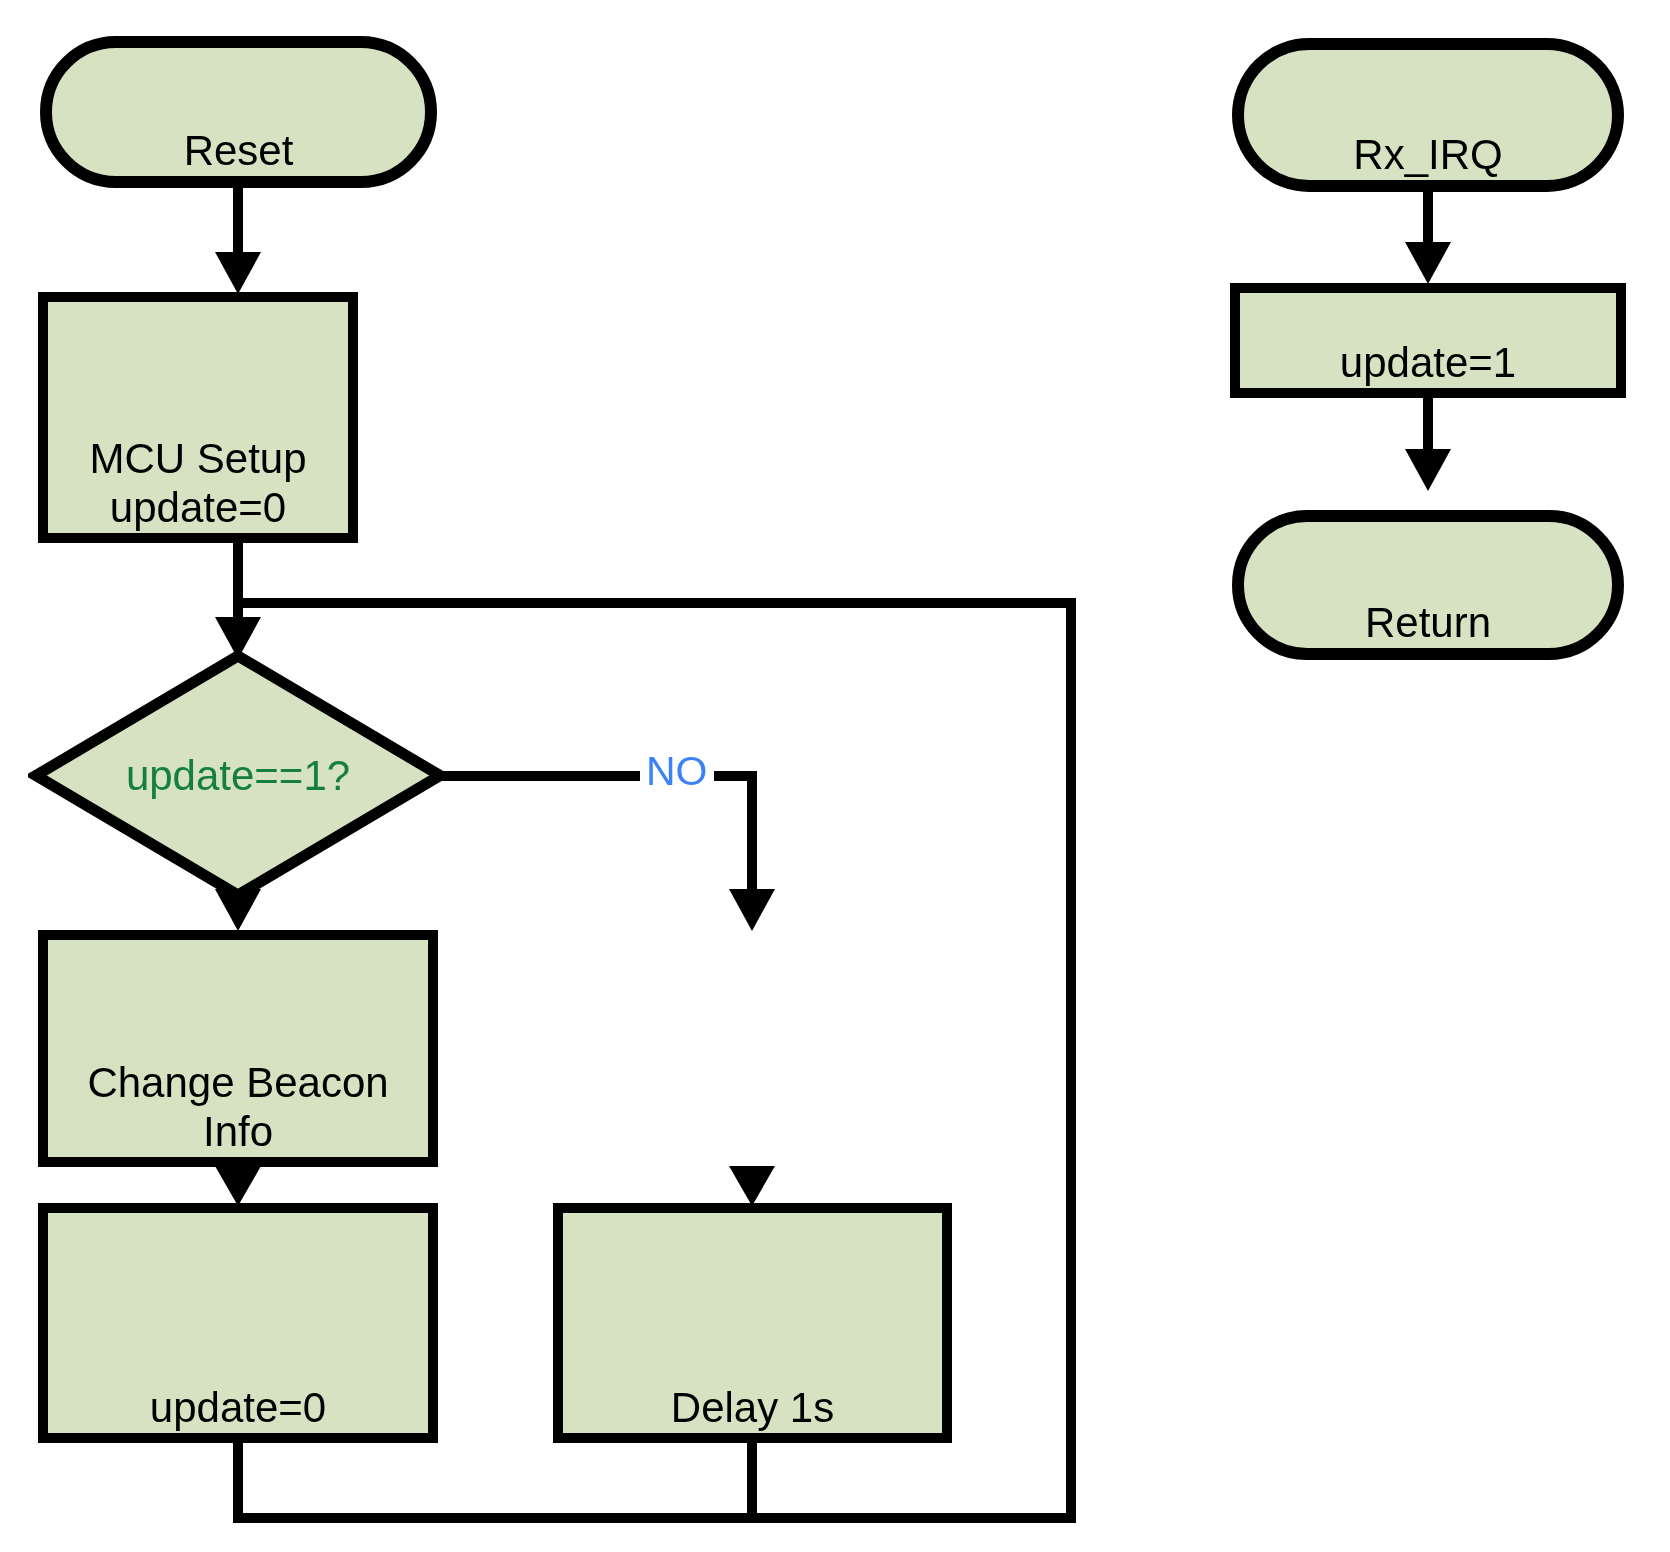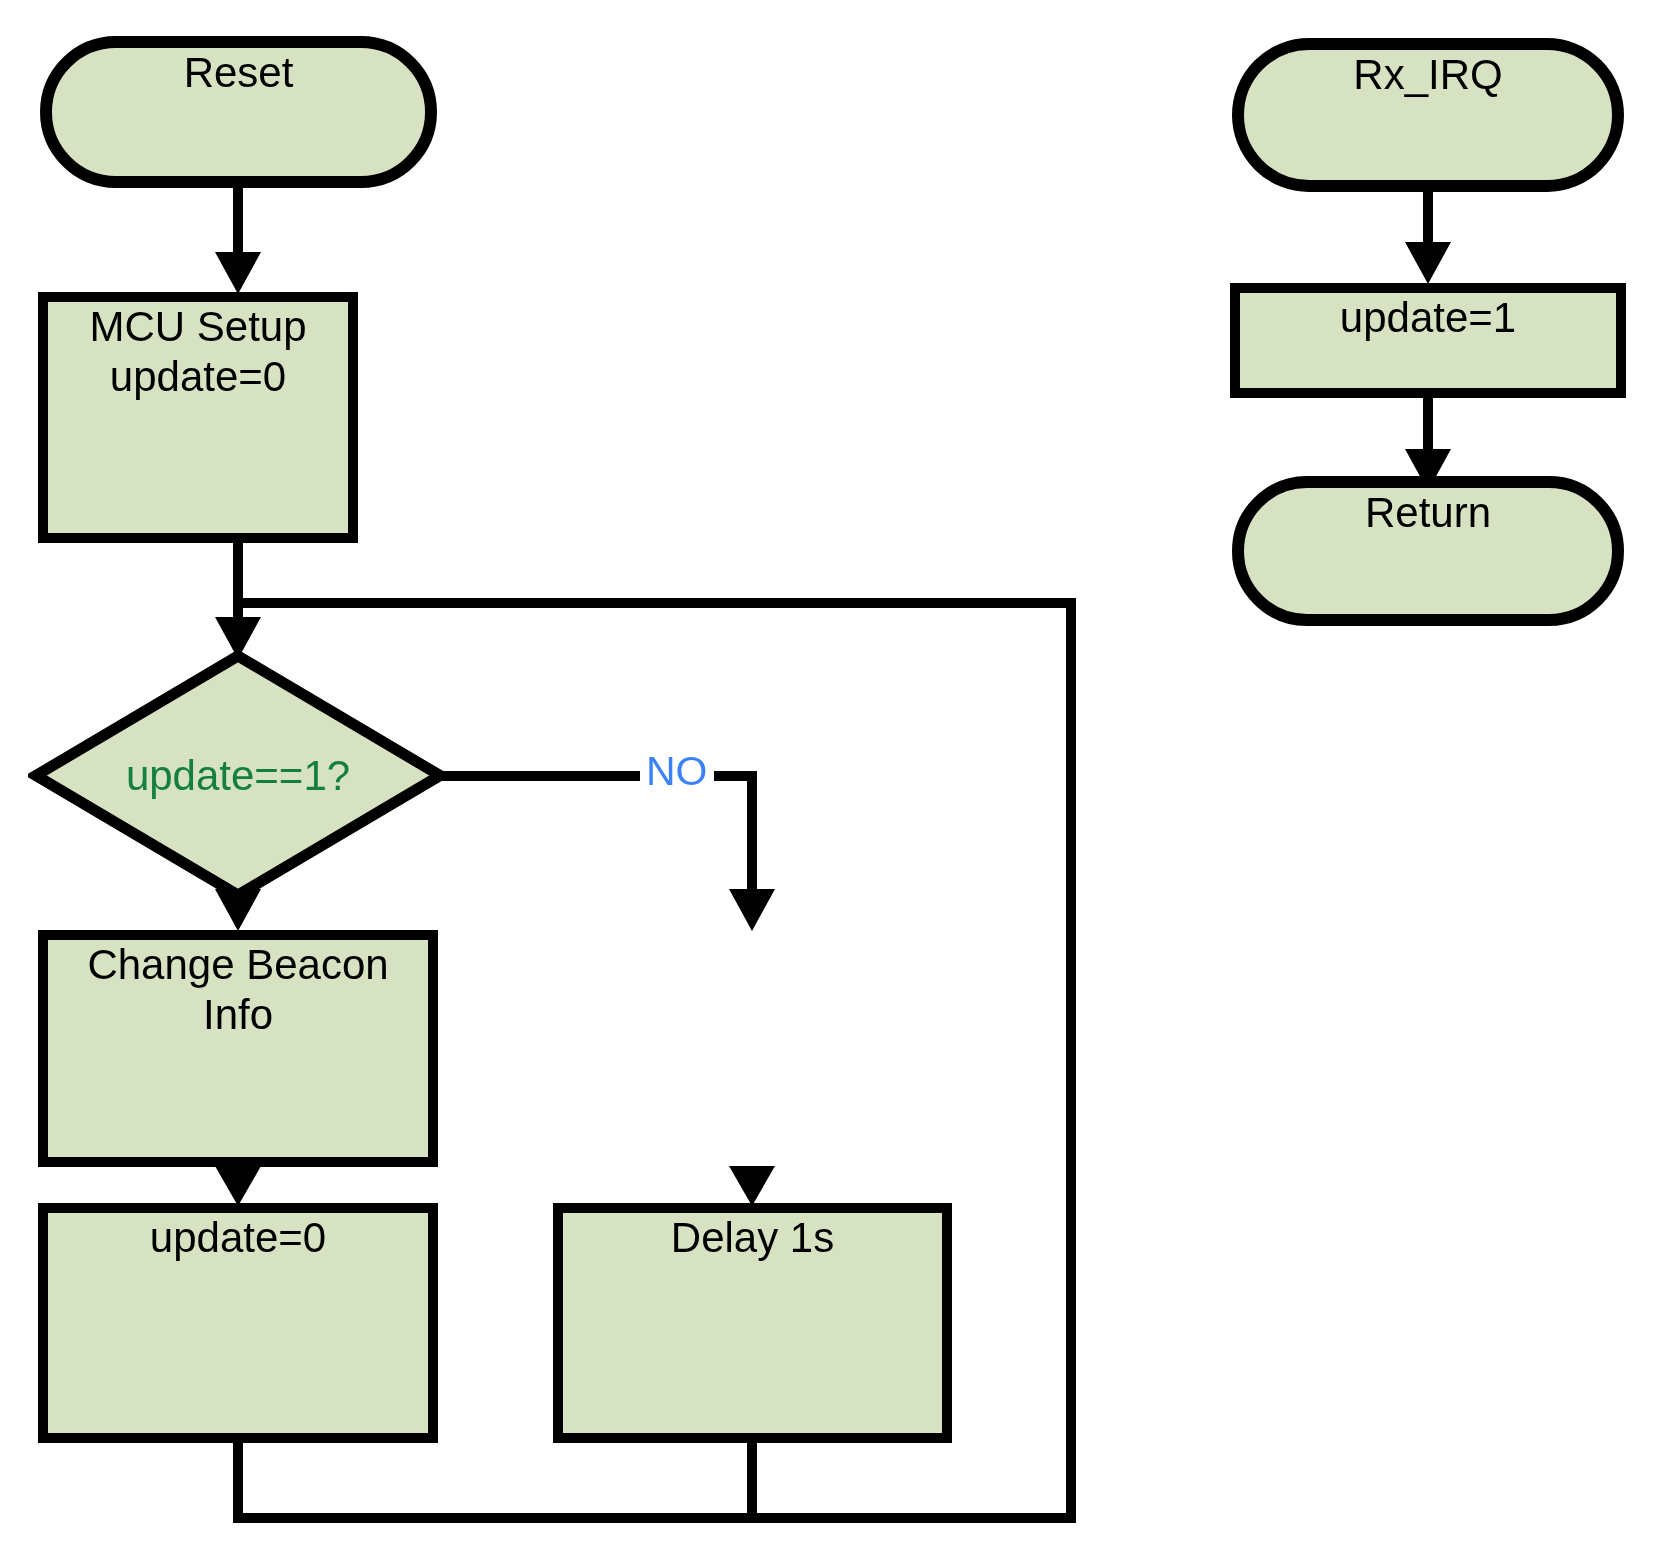--- a/index.html
+++ b/index.html
@@ -14,21 +14,21 @@
     background: var(--bg, #ffffff);
     font-family: "Liberation Sans", sans-serif;
     color: #000;
   }
   .node {
     position: absolute;
     box-sizing: border-box;
     background: var(--fill, #d6e2c2);
     border: 10px solid var(--stroke, #000);
     display: flex;
-    align-items: flex-start;
+    align-items: flex-end;
     justify-content: center;
     text-align: center;
     font-size: 42px;
     line-height: 1.18;
     color: #000;
   }
   .stadium {
     border-width: 12px;
     border-radius: 90px;
   }
@@ -78,21 +78,21 @@
   }
   
   .n-reset  { left: 40px;   top: 36px;   width: 397px; height: 152px; }
   .n-mcu    { left: 38px;   top: 292px;  width: 320px; height: 251px; }
   .n-change { left: 38px;   top: 930px;  width: 400px; height: 237px; }
   .n-upd0   { left: 38px;   top: 1203px; width: 400px; height: 240px; }
   .n-send   { left: 553px;  top: 930px;  width: 399px; height: 238px; }
   .n-delay  { left: 553px;  top: 1203px; width: 399px; height: 240px; }
   .n-rxirq  { left: 1232px; top: 38px;   width: 392px; height: 154px; }
   .n-upd1   { left: 1230px; top: 283px;  width: 396px; height: 115px; }
-  .n-return { left: 1232px; top: 476px;  width: 392px; height: 150px; }
+  .n-return { left: 1232px; top: 510px;  width: 392px; height: 150px; }
   
   .e-reset-mcu    { left: 233px;  top: 185px;  width: 10px;  height: 70px; }
   .a-reset-mcu    { left: 215px;  top: 252px; }
   .e-mcu-diamond  { left: 233px;  top: 543px;  width: 10px;  height: 76px; }
   .a-mcu-diamond  { left: 215px;  top: 617px; }
   .e-no-h         { left: 430px;  top: 771px;  width: 327px; height: 10px; }
   .e-no-v         { left: 747px;  top: 776px;  width: 10px;  height: 114px; }
   .a-no-send      { left: 729px;  top: 889px; }
   .a-diamond-change { left: 215px; top: 889px; }
   .a-change-upd0  { left: 215px;  top: 1166px; border-top-width: 40px; }

